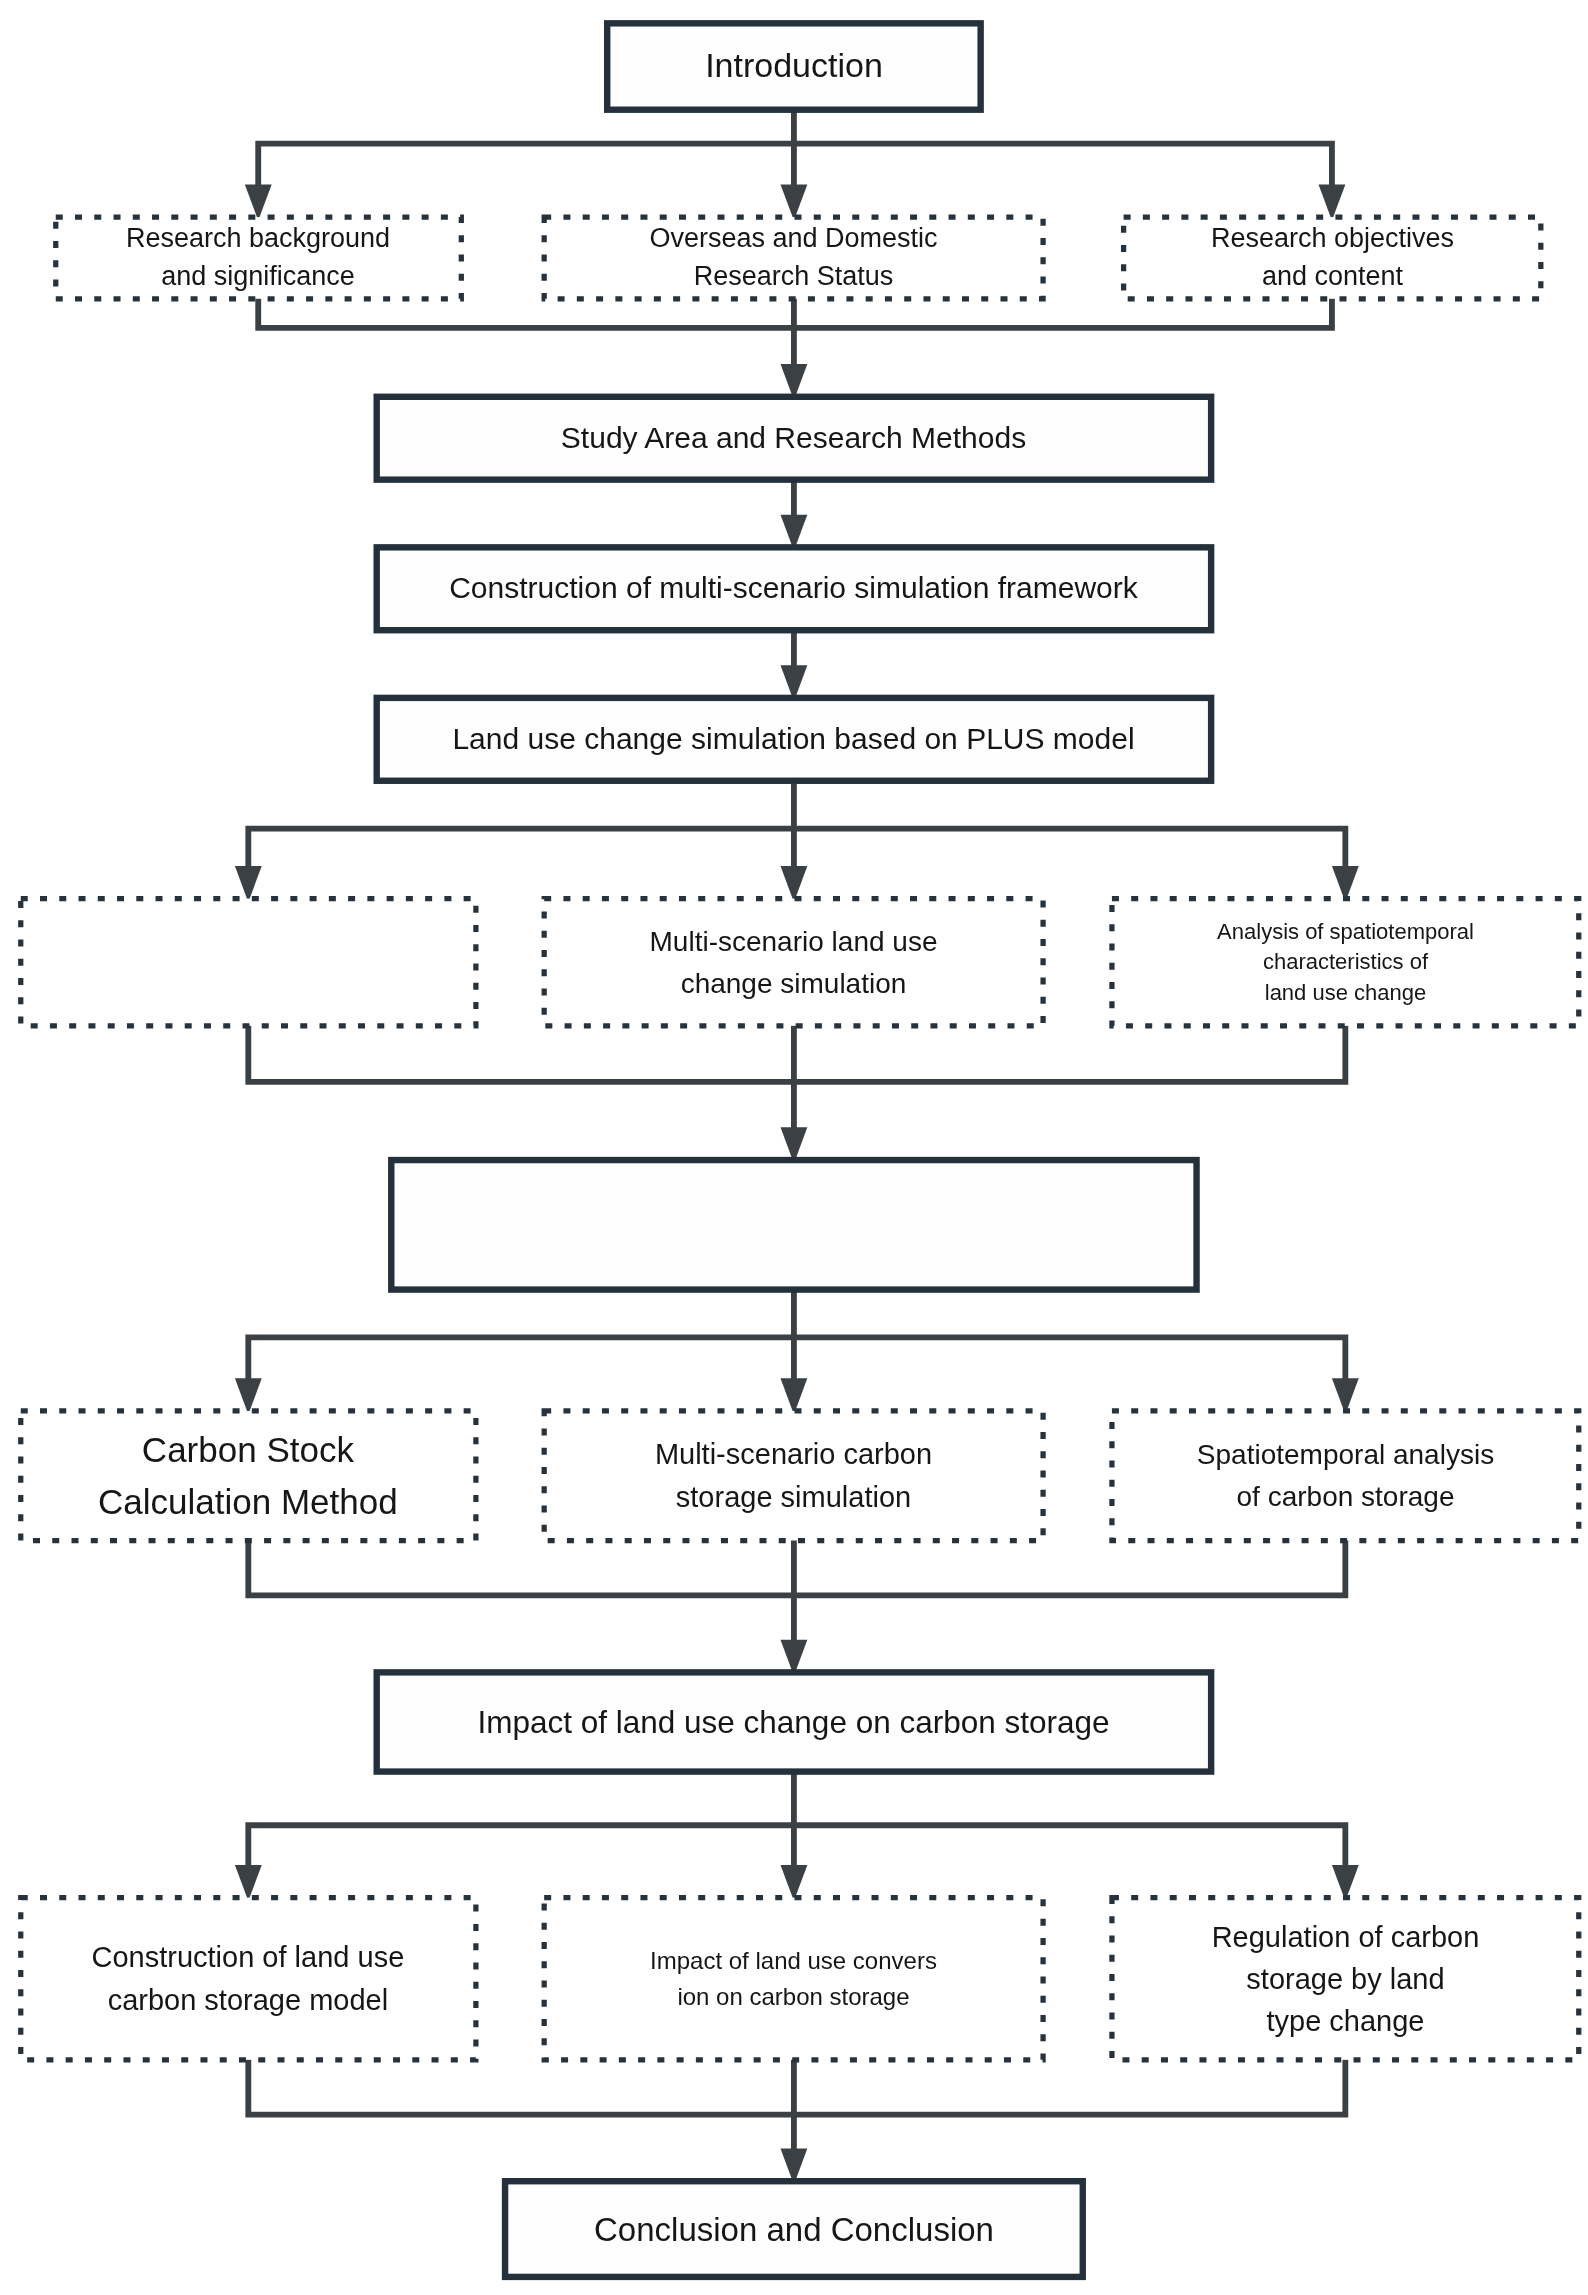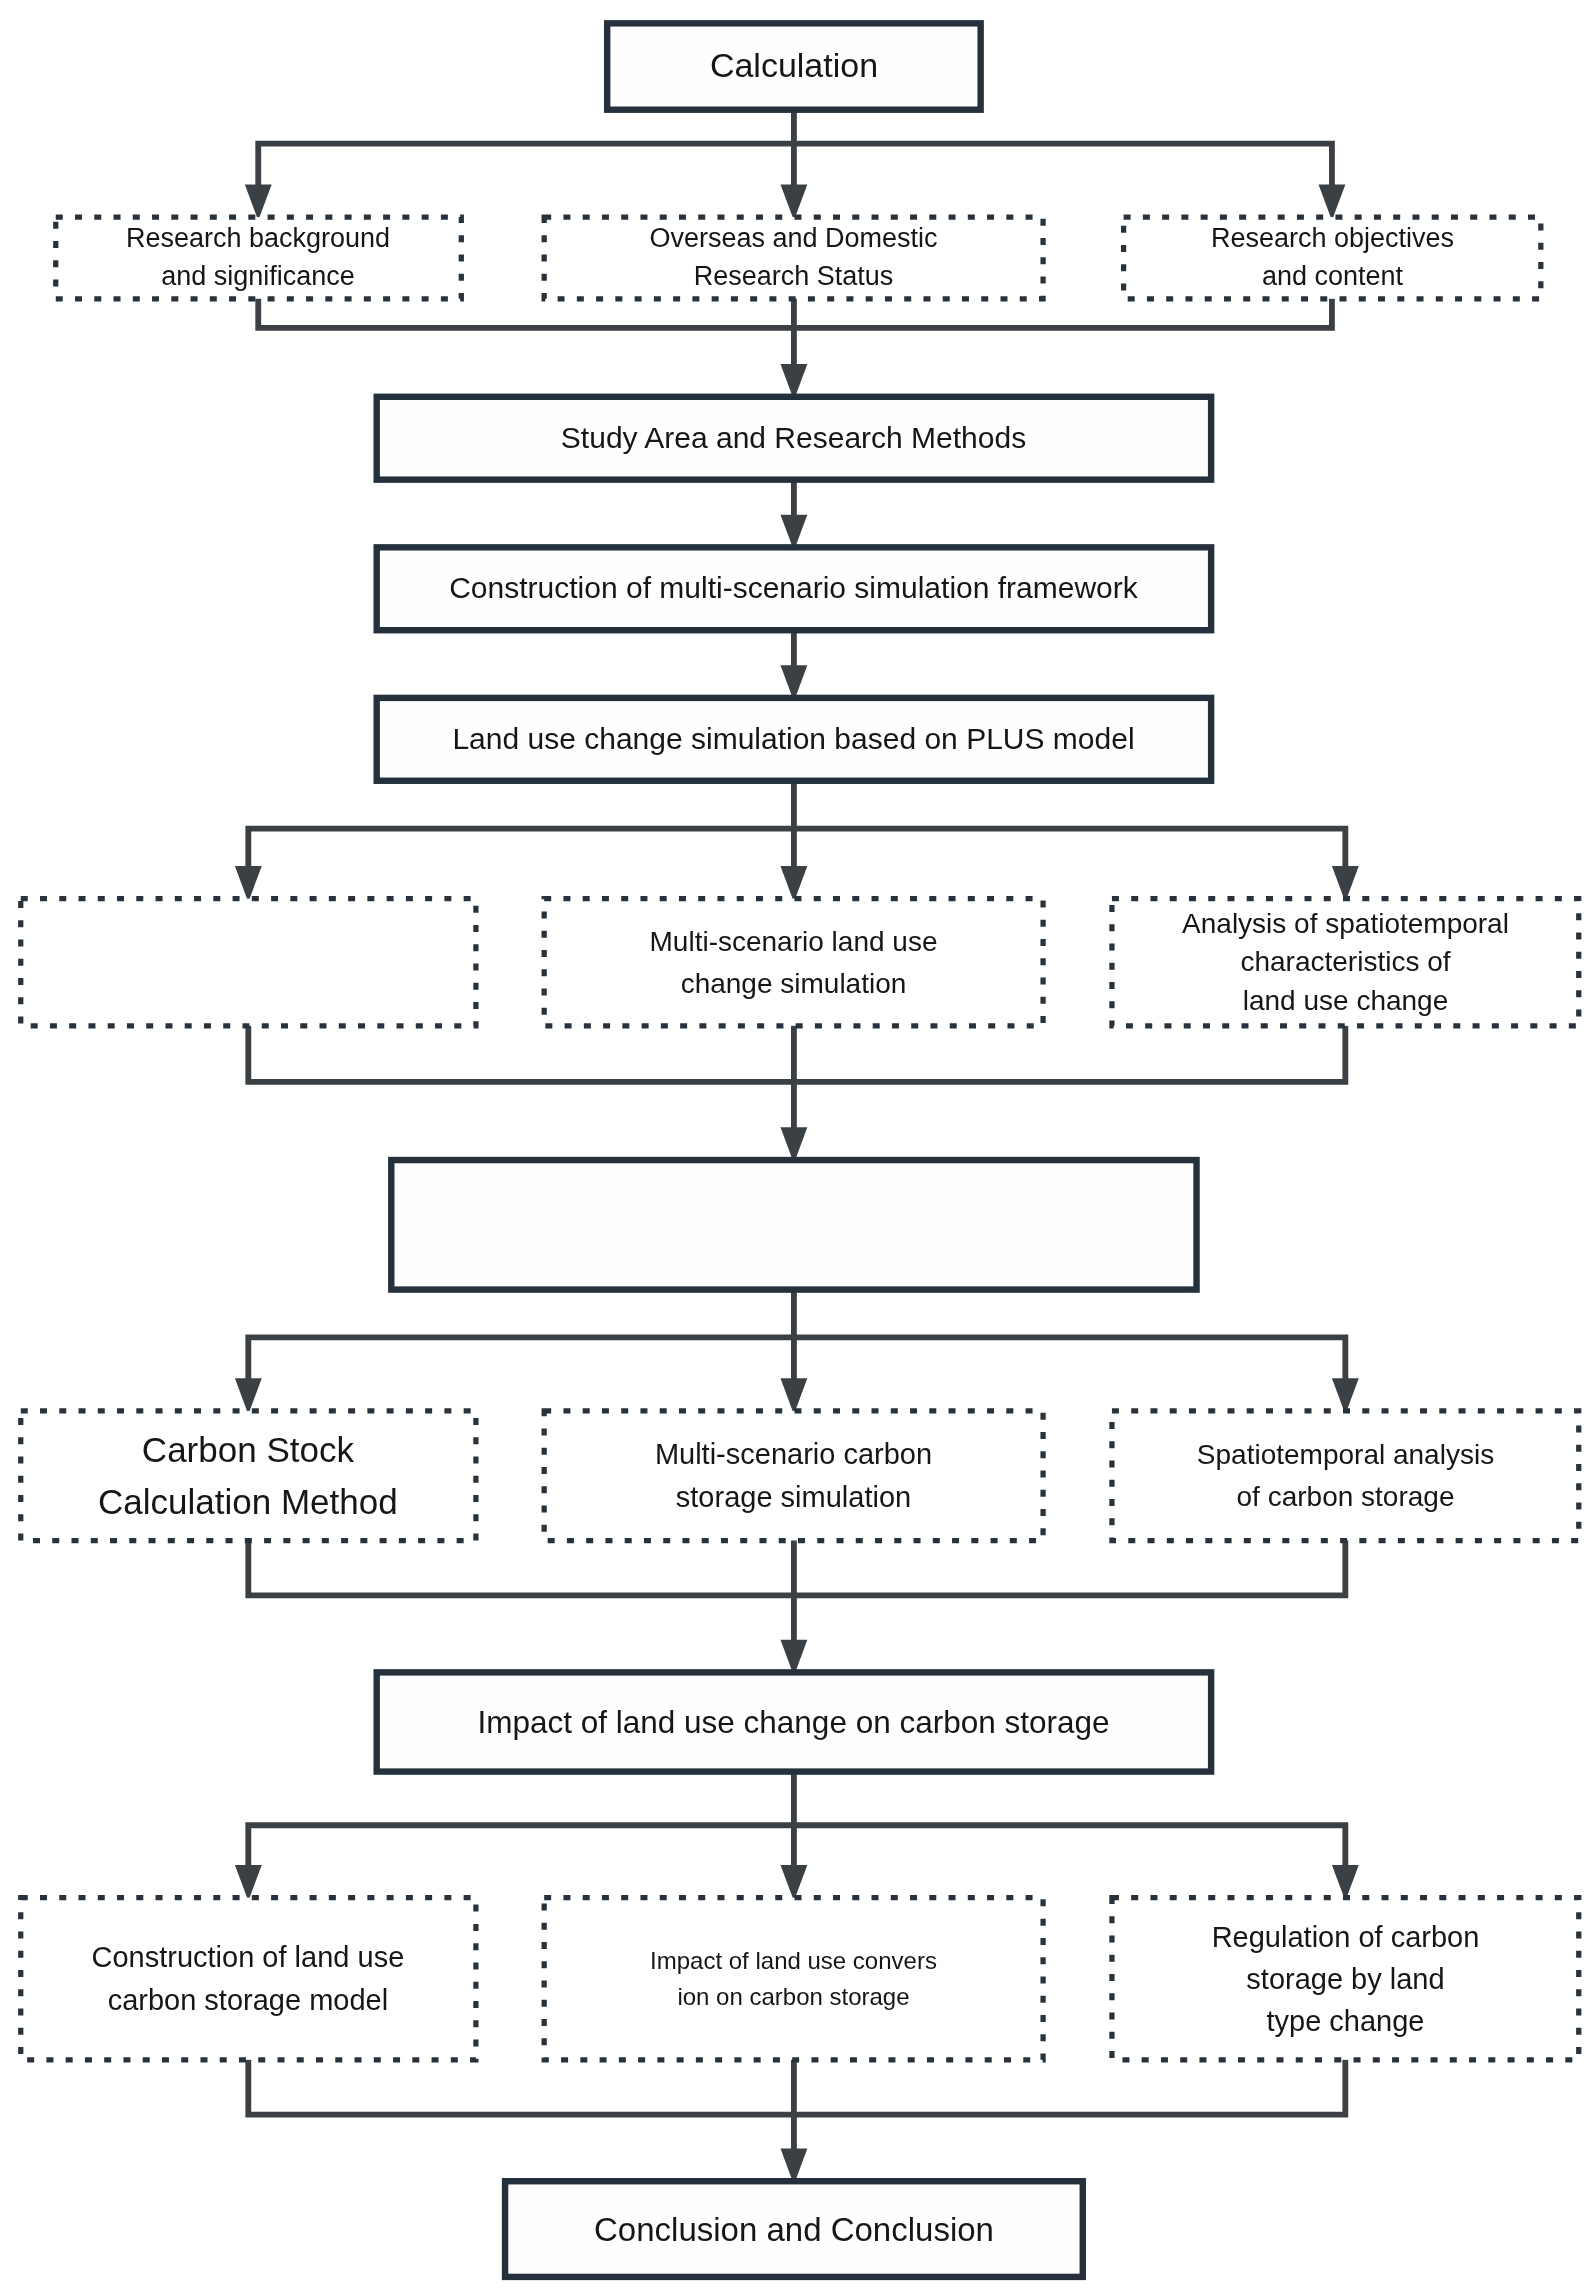--- a/index.html
+++ b/index.html
@@ -25,21 +25,21 @@
   }
   #n-intro{left:607px;top:23px;width:374px;height:86px;font-size:34px;}
   #n-r1a{left:55px;top:217px;width:406px;height:82px;font-size:27px;line-height:1.4;}
   #n-r1b{left:544px;top:217px;width:499px;height:82px;font-size:27px;line-height:1.4;}
   #n-r1c{left:1124px;top:217px;width:417px;height:82px;font-size:27px;line-height:1.4;}
   #n-study{left:376px;top:397px;width:835px;height:83px;font-size:30px;}
   #n-framework{left:376px;top:547px;width:835px;height:83px;font-size:30px;}
   #n-plus{left:376px;top:698px;width:835px;height:83px;font-size:30px;}
   #n-r2a{left:20.4px;top:899px;width:455px;height:127px;font-size:28px;line-height:1.5;}
   #n-r2b{left:544px;top:899px;width:499px;height:127px;font-size:28px;line-height:1.5;}
-  #n-r2c{left:1112px;top:899px;width:467px;height:127px;font-size:28px;line-height:1.38;}
+  #n-r2c{left:1112px;top:899px;width:467px;height:127px;font-size:22px;line-height:1.38;}
   #n-invest{left:391px;top:1160px;width:805px;height:130px;font-size:33px;line-height:1.5;}
   #n-r3a{left:20.4px;top:1411px;width:455px;height:130px;font-size:35px;line-height:1.5;}
   #n-r3b{left:544px;top:1411px;width:499px;height:130px;font-size:29px;line-height:1.5;}
   #n-r3c{left:1112px;top:1411px;width:467px;height:130px;font-size:28px;line-height:1.5;}
   #n-impact{left:376px;top:1673px;width:835px;height:99px;font-size:31.5px;}
   #n-r4a{left:20.4px;top:1898px;width:455px;height:162px;font-size:29px;line-height:1.5;}
   #n-r4b{left:544px;top:1898px;width:499px;height:162px;font-size:24px;line-height:1.5;}
   #n-r4c{left:1112px;top:1898px;width:467px;height:162px;font-size:29px;line-height:1.45;}
   #n-discussion{left:505px;top:2182px;width:578px;height:96px;font-size:33px;}
 </style>
@@ -102,21 +102,21 @@
     <rect class="box-dotted" x="35" y="2418" width="780" height="222"></rect>
     <rect class="box-dotted" x="932" y="2418" width="855" height="222"></rect>
     <rect class="box-dotted" x="1905" y="2418" width="800" height="222"></rect>
     <rect class="box-solid" x="645" y="2866" width="1430" height="170"></rect>
     <rect class="box-dotted" x="35" y="3252" width="780" height="278"></rect>
     <rect class="box-dotted" x="932" y="3252" width="855" height="278"></rect>
     <rect class="box-dotted" x="1905" y="3252" width="800" height="278"></rect>
     <rect class="box-solid" x="865" y="3738" width="990" height="164"></rect>
   </svg>
 
-  <div class="node" id="n-intro">Calculation</div>
+  <div class="node" id="n-intro">Introduction</div>
   <div class="node" id="n-r1a">Research background
 and significance</div>
   <div class="node" id="n-r1b">Overseas and Domestic
 Research Status</div>
   <div class="node" id="n-r1c">Research objectives
 and content</div>
   <div class="node" id="n-study">Study Area and Research Methods</div>
   <div class="node" id="n-framework">Construction of multi-scenario simulation framework</div>
   <div class="node" id="n-plus">Land use change simulation based on PLUS model</div>
   <div class="node" id="n-r2b">Multi-scenario land use

